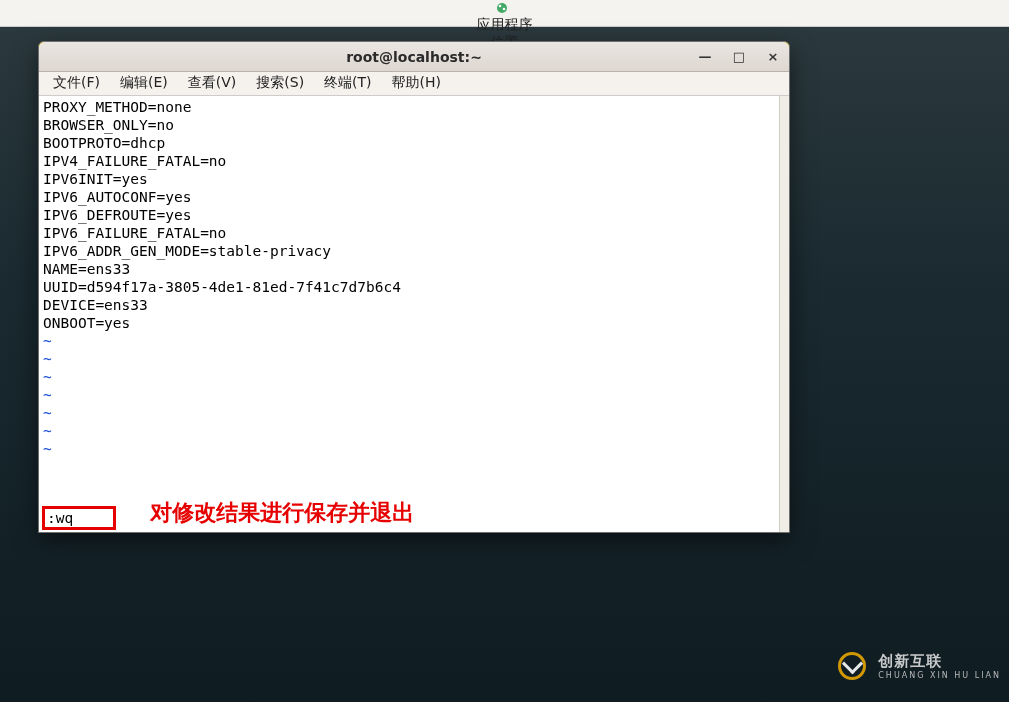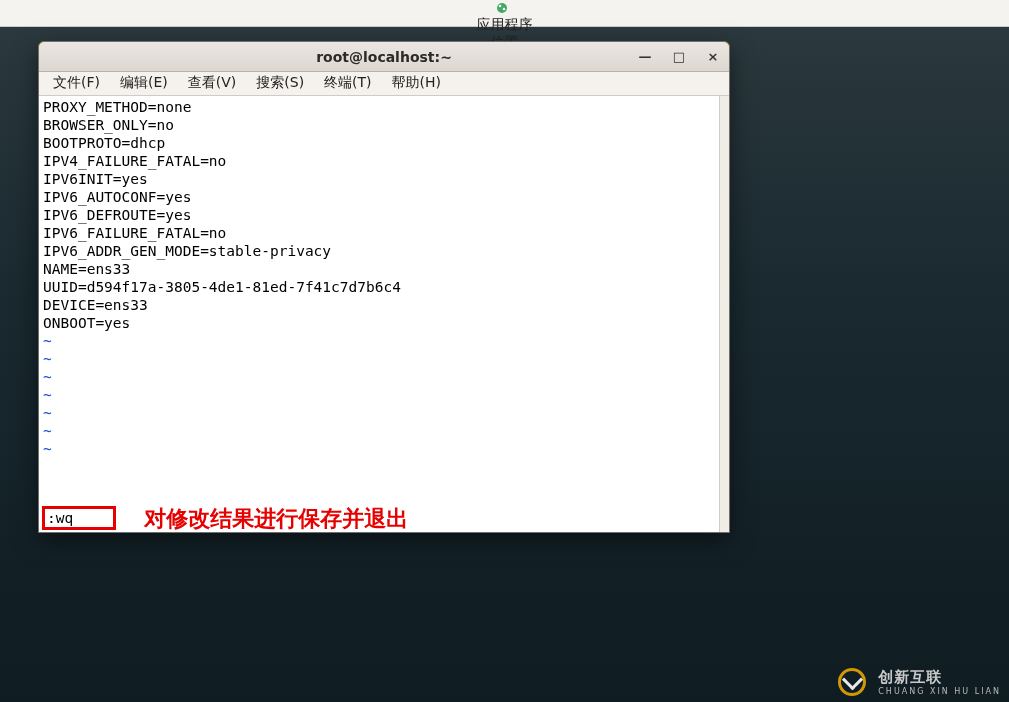--- a/index.html
+++ b/index.html
@@ -30,21 +30,21 @@
   .topbar .panel-item {
     padding: 0 10px;
     cursor: pointer;
   }
 
   
   .window {
     position: absolute;
     left: 38px;
     top: 41px;
-    width: 692px;
+    width: 752px;
     background: #fde047;
     border: 1px solid #6f6f6f;
     border-radius: 6px 6px 0 0;
     box-shadow: 0 8px 24px rgba(0,0,0,0.5);
   }
   .titlebar {
     height: 30px;
     background: linear-gradient(#eae6e1,#ddd7d0);
     border-bottom: 1px solid #b8b2ab;
     display: flex;
@@ -105,21 +105,22 @@
     right: 0; top: 0;
     width: 10px; height: 100%;
     background: #f0ece6;
     border-left: 1px solid #d0ccc6;
   }
   .vi-cmd-row {
     position: absolute;
     left: 3px;
     bottom: 2px;
     display: flex;
-    align-items: flex-end;
+    align-items: flex-start;
+    gap: 6px;
   }
   .vi-cmd-box {
     border: 3px solid #e60000;
     padding: 0 40px 0 2px;
     height: 24px;
     display: flex;
     align-items: center;
     font-family: "DejaVu Sans Mono","Liberation Mono","Courier New",monospace;
     font-size: 14.5px;
     color: #000;
@@ -130,21 +131,21 @@
     font-size: 22px;
     font-weight: bold;
     margin-left: 28px;
     font-family: Liberation Mono, monospace;
   }
 
   
   .watermark {
     position: absolute;
     right: 8px;
-    bottom: 6px;
+    bottom: 22px;
     display: flex;
     align-items: center;
     gap: 12px;
     color: #dcdcdc;
     font-size: 15px;
     font-weight: bold;
     letter-spacing: 1px;
     opacity: 0.9;
   }
   .watermark .wm-sub {

